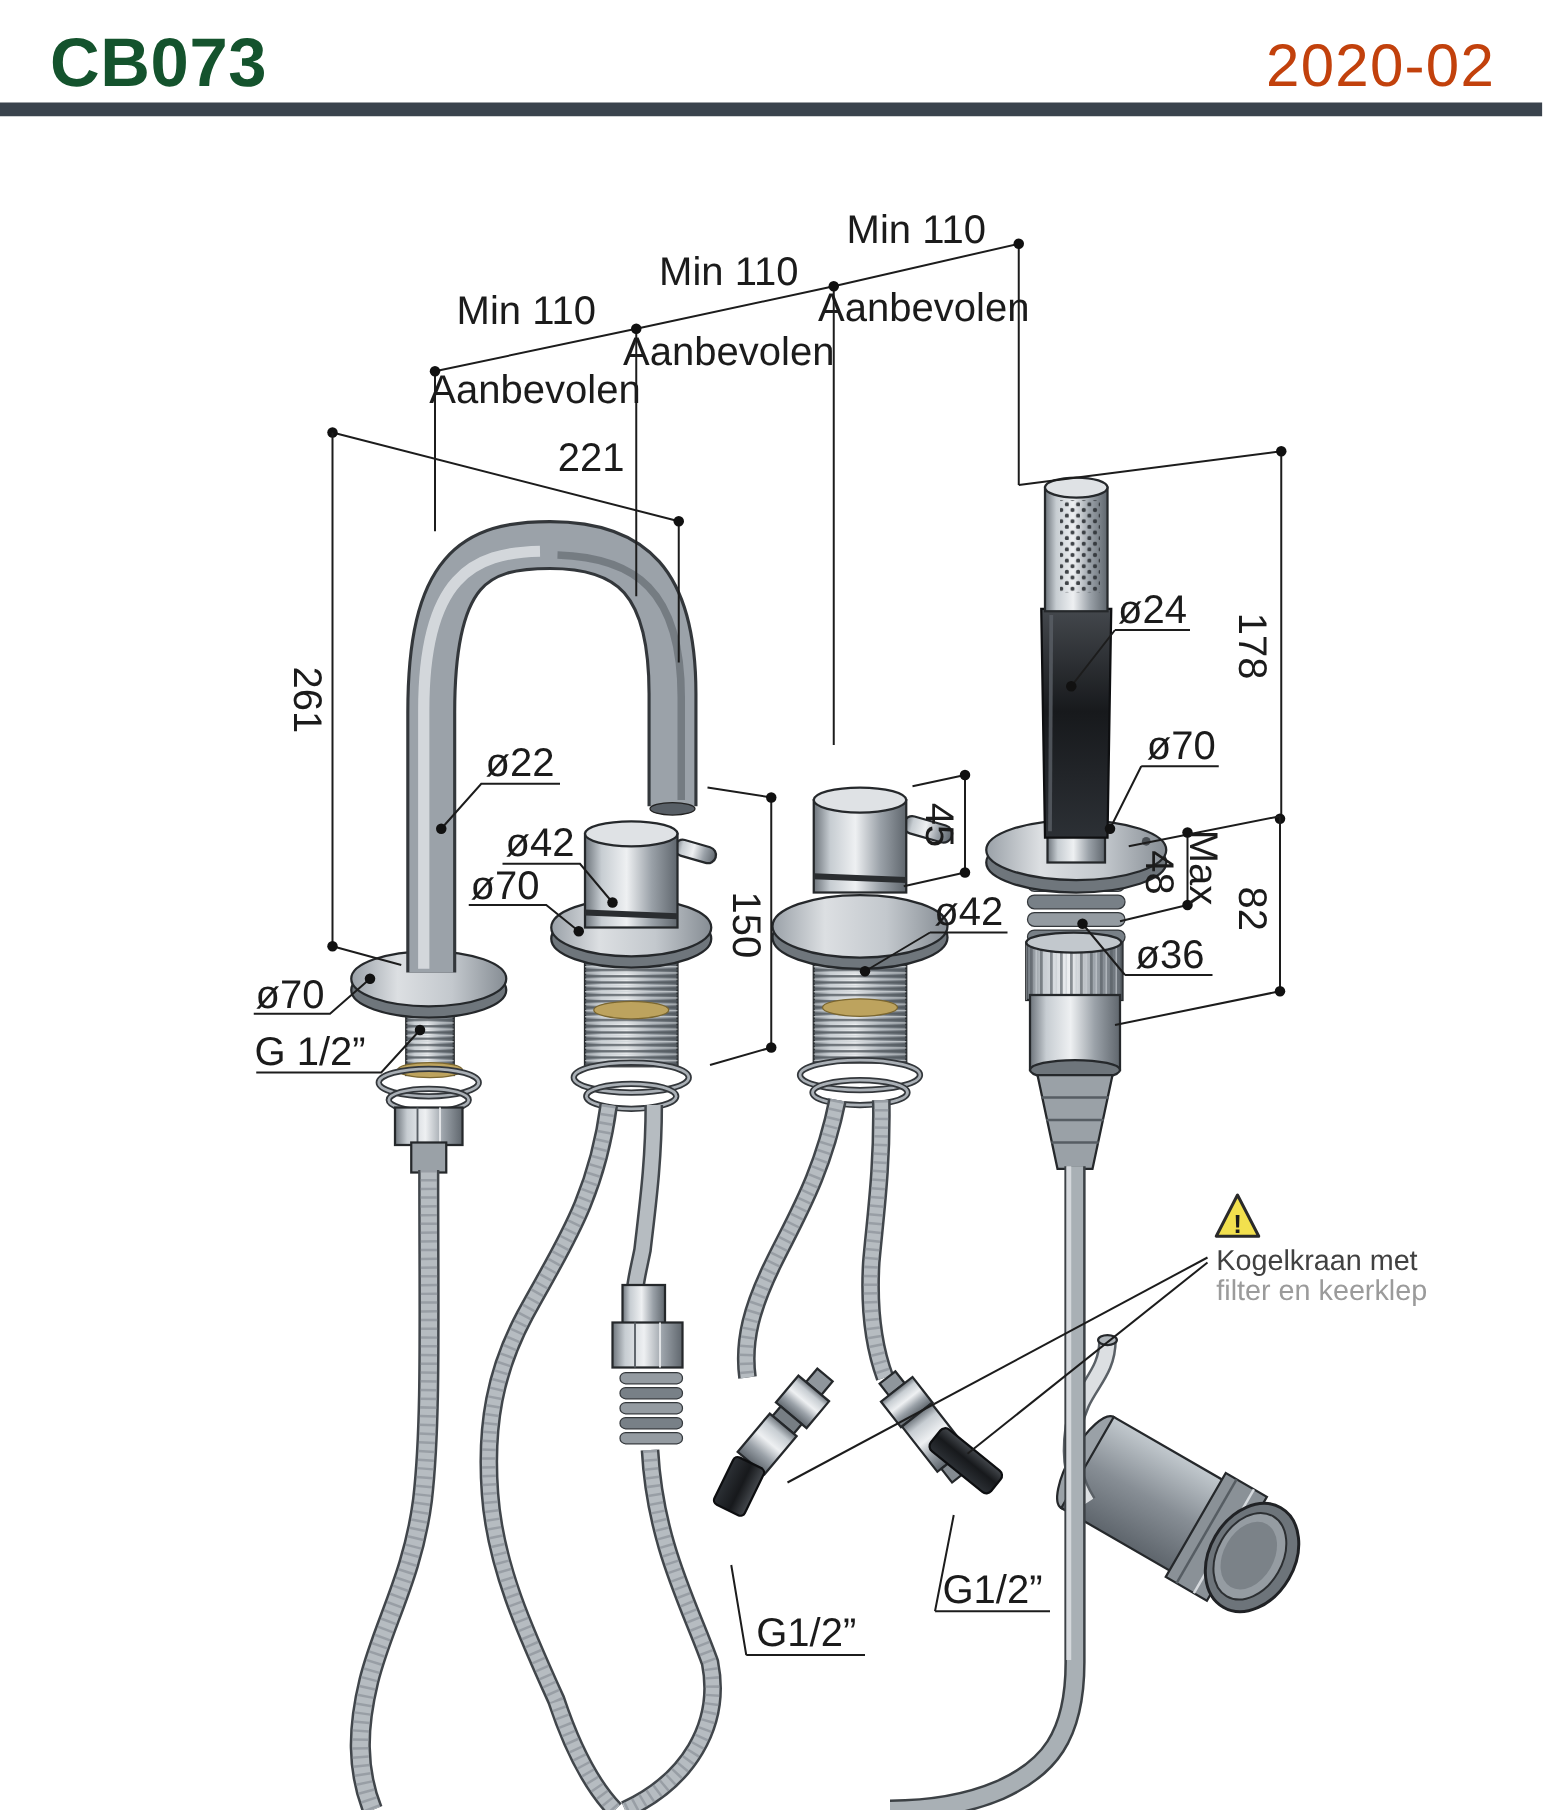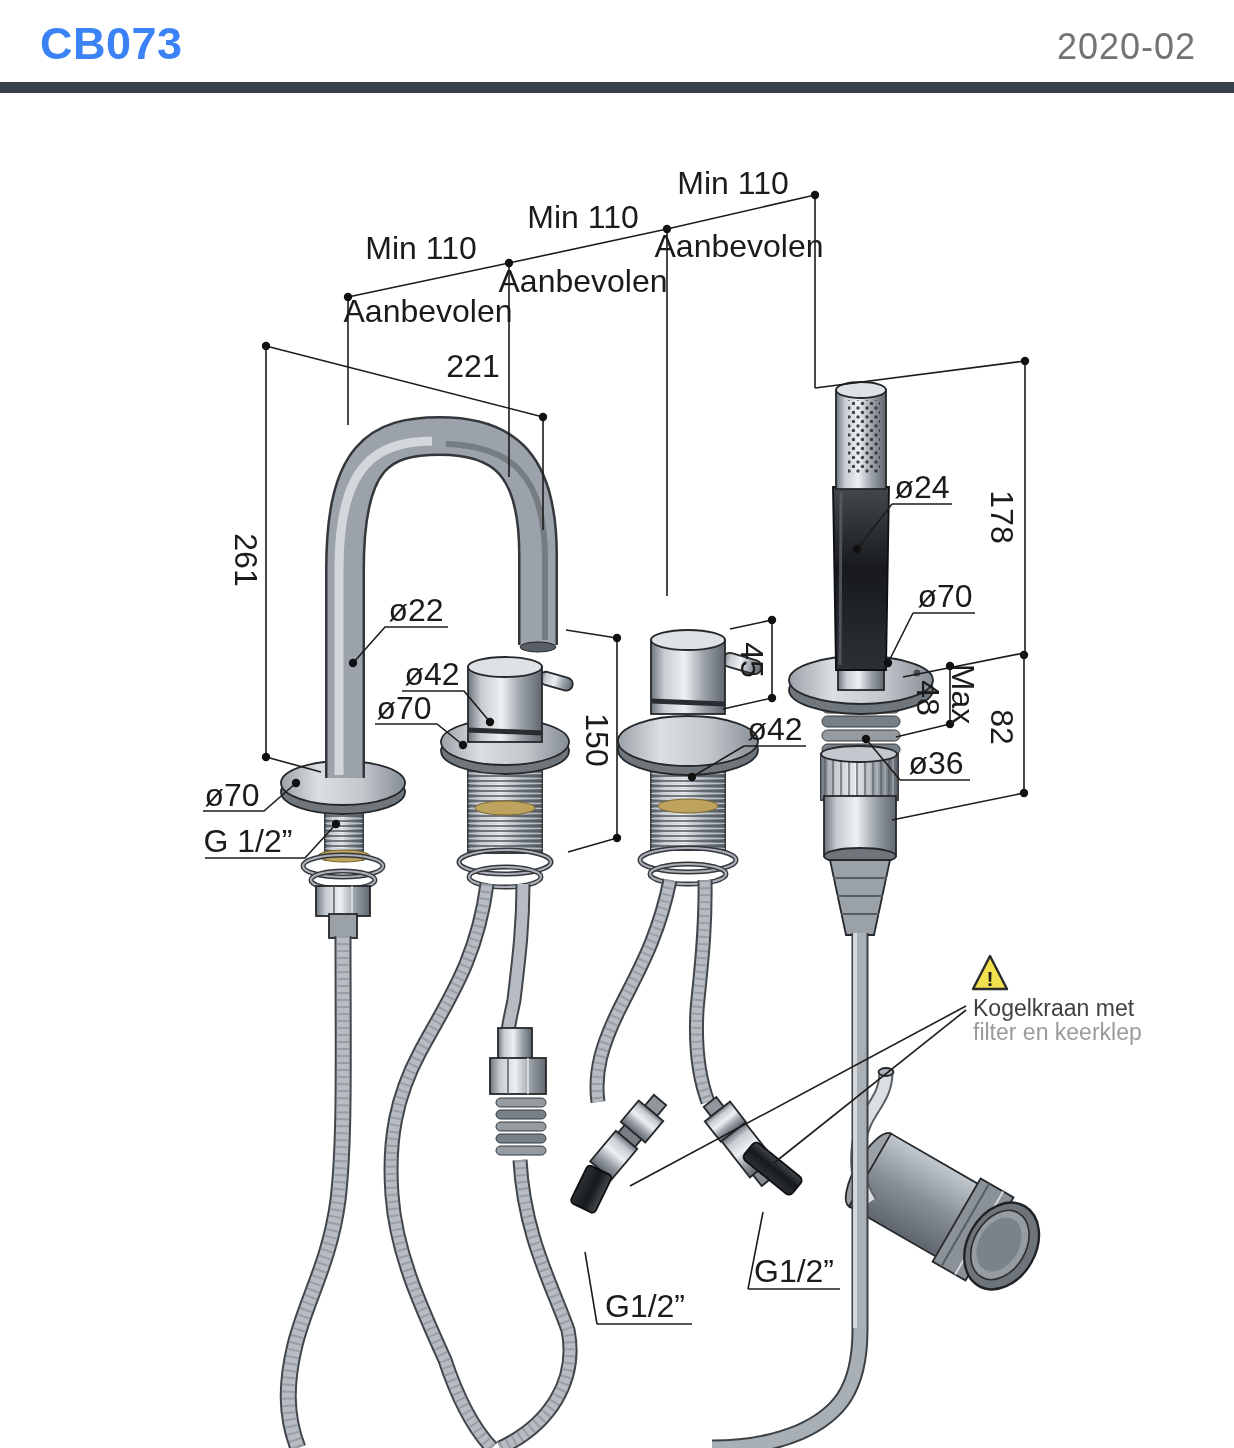--- a/index.html
+++ b/index.html
@@ -1,21 +1,21 @@
 <!DOCTYPE html>
 <html><head>
 <meta charset="utf-8">
 <style>
   html,body{margin:0;padding:0;background:#ffffff;}
   #page{position:relative;width:1234px;height:1448px;background:#fff;overflow:hidden;
         font-family:"Liberation Sans",sans-serif;}
-  .hdr-title{position:absolute;left:40px;top:18px;font-size:45px;font-weight:bold;
-             color:#3b82f6;letter-spacing:.5px;text-align:right;}
-  .hdr-date{position:absolute;right:38px;top:26px;font-size:36px;font-weight:normal;
-            color:#737373;letter-spacing:1px;}
+  .hdr-title{position:absolute;left:40px;top:18px;font-size:55px;font-weight:bold;
+             color:#14532d;letter-spacing:.5px;text-align:right;}
+  .hdr-date{position:absolute;right:38px;top:26px;font-size:48px;font-weight:normal;
+            color:#c2410c;letter-spacing:1px;}
   .hdr-bar{position:absolute;left:0;top:82px;width:1234px;height:11px;background:#3a434d;}
   svg{position:absolute;left:0;top:0;}
   text{font-family:"Liberation Sans",sans-serif;}
   .dim{font-size:32px;fill:#1b1b1b;}
   .note1{font-size:23px;fill:#414141;}
   .note2{font-size:23px;fill:#9b9b9b;}
   .bang{font-size:21px;font-weight:bold;fill:#1b1b1b;}
   .dln{stroke:#1c1c1c;stroke-width:1.6;fill:none;}
   .dot{fill:#111;}
   .oln{stroke:#25282b;stroke-width:1.8;}

